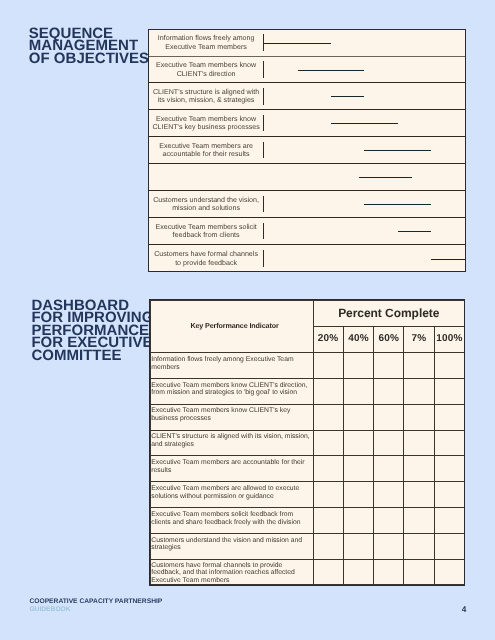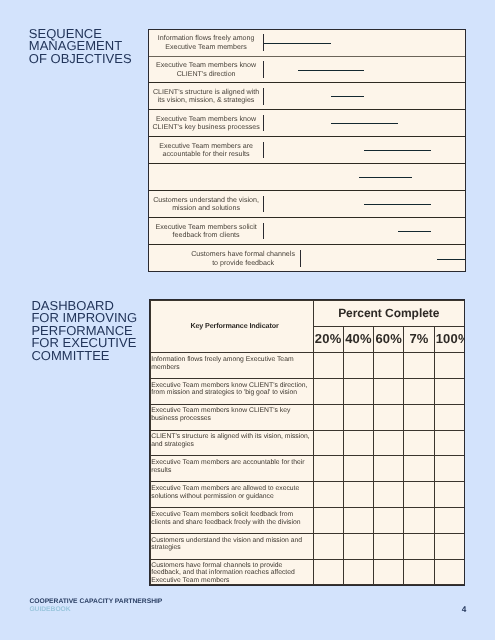--- a/index.html
+++ b/index.html
@@ -1,38 +1,38 @@
 <!DOCTYPE html>
 <html><head>
 <meta charset="utf-8">
 <style>
   html,body{margin:0;padding:0;}
   body{width:495px;height:640px;background:#d3e3fc;font-family:"Liberation Sans",sans-serif;overflow:hidden;-webkit-font-smoothing:antialiased;text-rendering:geometricPrecision;}
   .page{position:relative;width:495px;height:640px;}
-  .sec-head{position:absolute;color:#22355a;font-weight:normal;font-size:13px;line-height:12.4px;letter-spacing:0.02px;white-space:pre-line;}
+  .sec-head{position:absolute;color:#22355a;font-weight:bold;font-size:15px;line-height:12.4px;letter-spacing:0.02px;white-space:pre-line;}
   #head1{left:28.8px;top:28px;}
   #head2{left:31.4px;top:300px;}
 
   
   #gantt{position:absolute;left:148px;top:28.6px;width:317.5px;height:243.2px;border:1.2px solid #2a2a30;box-sizing:border-box;background:#fdf5ea;}
   .grow{display:flex;height:26.95px;box-sizing:border-box;border-bottom:0.9px solid #2e2a22;align-items:center;}
   .grow:first-child{border-bottom-color:#6b6459;}
-  .grow:last-child{border-bottom:none;margin-left:37px;}
+  .grow:last-child{border-bottom:none;}
   .glabel{width:115.2px;flex:0 0 115.2px;box-sizing:border-box;border-right:0.9px solid #2a2a30;display:flex;align-items:center;justify-content:center;text-align:center;font-size:7.1px;line-height:8.1px;color:#48423a;padding:0 1px;white-space:pre-line;}
   .gtrack{position:relative;flex:1;}
   .gbar{position:absolute;top:0;bottom:-0.9px;border:0.9px solid #142830;border-top:none;box-sizing:border-box;}
 
   
   #kpi{position:absolute;left:148.5px;top:299.4px;width:316.8px;border:1.2px solid #2a2a30;box-sizing:border-box;background:#fdf5ea;overflow:hidden;}
   table.kt{border-collapse:collapse;width:100%;table-layout:fixed;}
   table.kt td{border:0.9px solid #3b352e;box-sizing:border-box;}
   table.kt col.c0{width:163px;}
   table.kt col.cp{width:30.3px;}
   .kpihead{font-size:7.2px;font-weight:bold;color:#2e2a26;text-align:center;height:51.6px;padding-bottom:4.2px;letter-spacing:-0.13px;padding-left:7px;}
-  .pchead{font-size:13px;font-weight:bold;color:#2e2a26;text-align:center;height:25.7px;padding-bottom:3.4px;letter-spacing:0.2px;}
+  .pchead{font-size:10px;font-weight:bold;color:#2e2a26;text-align:center;height:25.7px;padding-bottom:3.4px;letter-spacing:0.2px;}
   .grphead{font-size:12px;font-weight:bold;color:#2e2a26;text-align:center;height:25.7px;padding-bottom:3.2px;letter-spacing:-0.05px;}
   .kpicell{white-space:pre-line;font-size:6.8px;line-height:7.75px;color:#3d372f;text-align:left;padding:2.8px 1px 0 0.8px;vertical-align:top;height:25.85px;}
   table.kt tr:last-child .kpicell{padding-top:1.9px;line-height:7.6px;height:24.6px;}
 
   
   #footer{position:absolute;left:29.4px;top:598.2px;}
   .f1{font-size:6.72px;font-weight:600;color:#2b3f63;letter-spacing:-0.02px;line-height:8.2px;}
   .f2{font-size:6.72px;font-weight:600;color:#9ac6dd;letter-spacing:-0.02px;line-height:8.2px;}
   #pageno{position:absolute;left:461.8px;top:604.6px;font-size:8.2px;font-weight:bold;color:#22355a;}
 </style>

